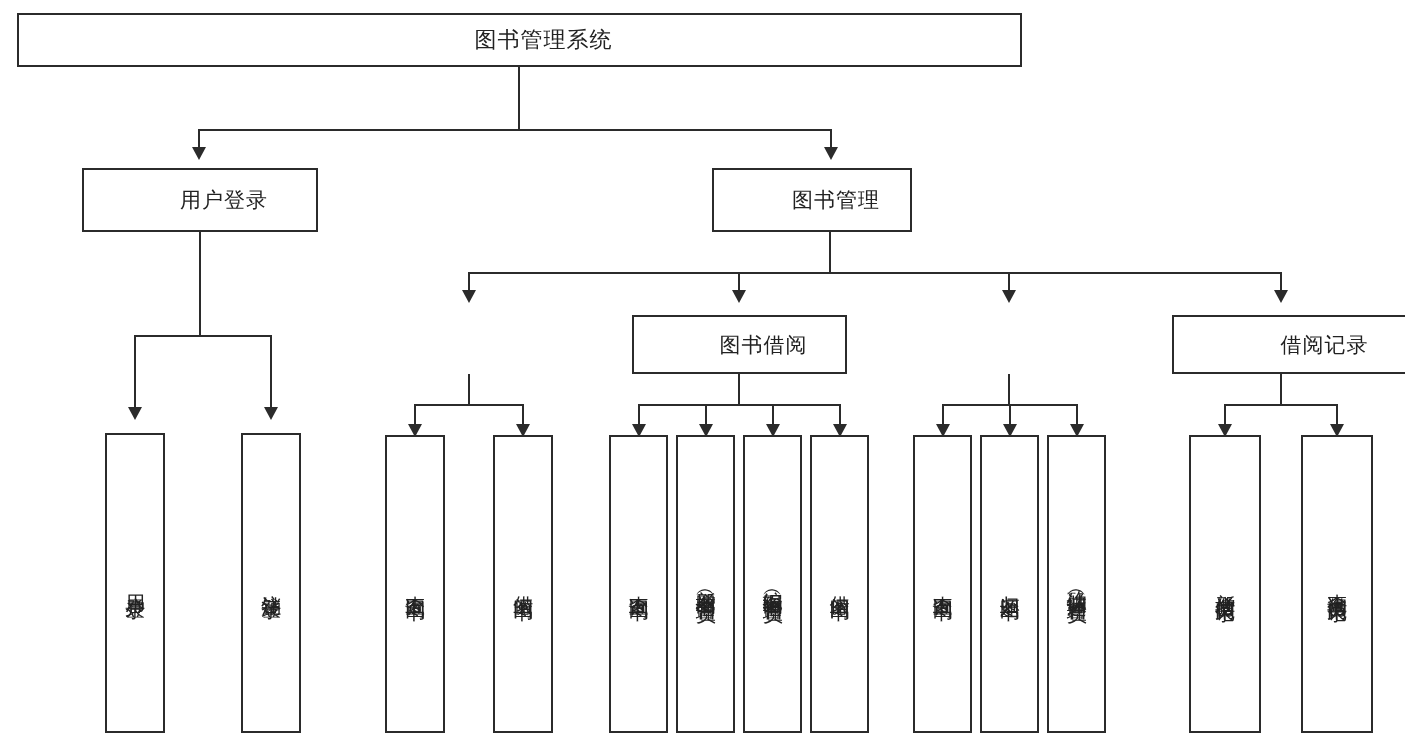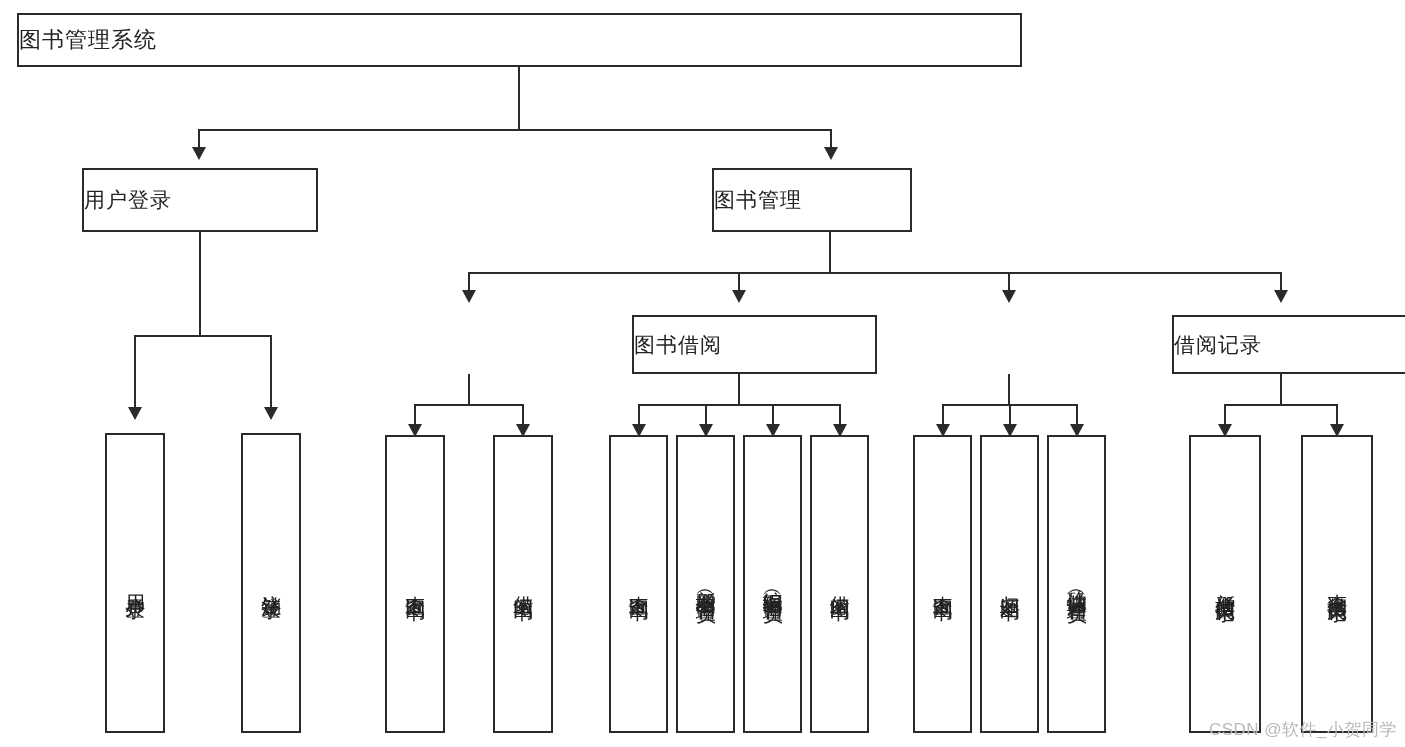--- a/index.html
+++ b/index.html
@@ -15,21 +15,23 @@
     overflow:hidden;
   }
   
   .node{
     position:absolute;
     box-sizing:border-box;
     border:2px solid #2b2b2b;
     background:#ffffff;
     display:flex;
     align-items:center;
+    justify-content:center;
     color:#222;
+    padding-left:48px;
   }
   .node.h{                 
     font-size:21px;
     letter-spacing:1px;
   }
   .node.root{
     font-size:22px;
   }
   .node.v{                 
     font-size:20px;
@@ -113,21 +115,21 @@
   <div class="ln hline" style="left:468px;top:272px;width:814px;"></div>
   <div class="ln vline" style="left:468px;top:272px;height:18px;"></div>
   <div class="ln vline" style="left:738px;top:272px;height:18px;"></div>
   <div class="ln vline" style="left:1008px;top:272px;height:18px;"></div>
   <div class="ln vline" style="left:1280px;top:272px;height:18px;"></div>
   <div class="arrow" style="left:462px;top:290px;"></div>
   <div class="arrow" style="left:732px;top:290px;"></div>
   <div class="arrow" style="left:1002px;top:290px;"></div>
   <div class="arrow" style="left:1274px;top:290px;"></div>
 
-  <div class="node h" style="left:632px;top:315px;width:245px;height:59px;">
+  <div class="node h" style="left:632px;top:315px;width:215px;height:59px;">
     <span>图书借阅</span>
   </div>
   <div class="node h" style="left:1172px;top:315px;width:257px;height:59px;">
     <span>借阅记录</span>
   </div>
 
   <div class="ln vline" style="left:468px;top:374px;height:32px;"></div>
   <div class="ln hline" style="left:414px;top:404px;width:110px;"></div>
   <div class="ln vline" style="left:414px;top:404px;height:22px;"></div>
   <div class="ln vline" style="left:522px;top:404px;height:22px;"></div>
@@ -191,15 +193,14 @@
   <div class="arrow" style="left:1218px;top:424px;"></div>
   <div class="arrow" style="left:1330px;top:424px;"></div>
 
   <div class="node v" style="left:1189px;top:435px;width:72px;height:298px;">
     <span class="vtext">新增借阅记录</span>
   </div>
   <div class="node v" style="left:1301px;top:435px;width:72px;height:298px;">
     <span class="vtext">查询借阅记录</span>
   </div>
 
-  <div id="watermark">CSDN @软件_小贺同学</div>
 
 </div>
 
 </body></html>

